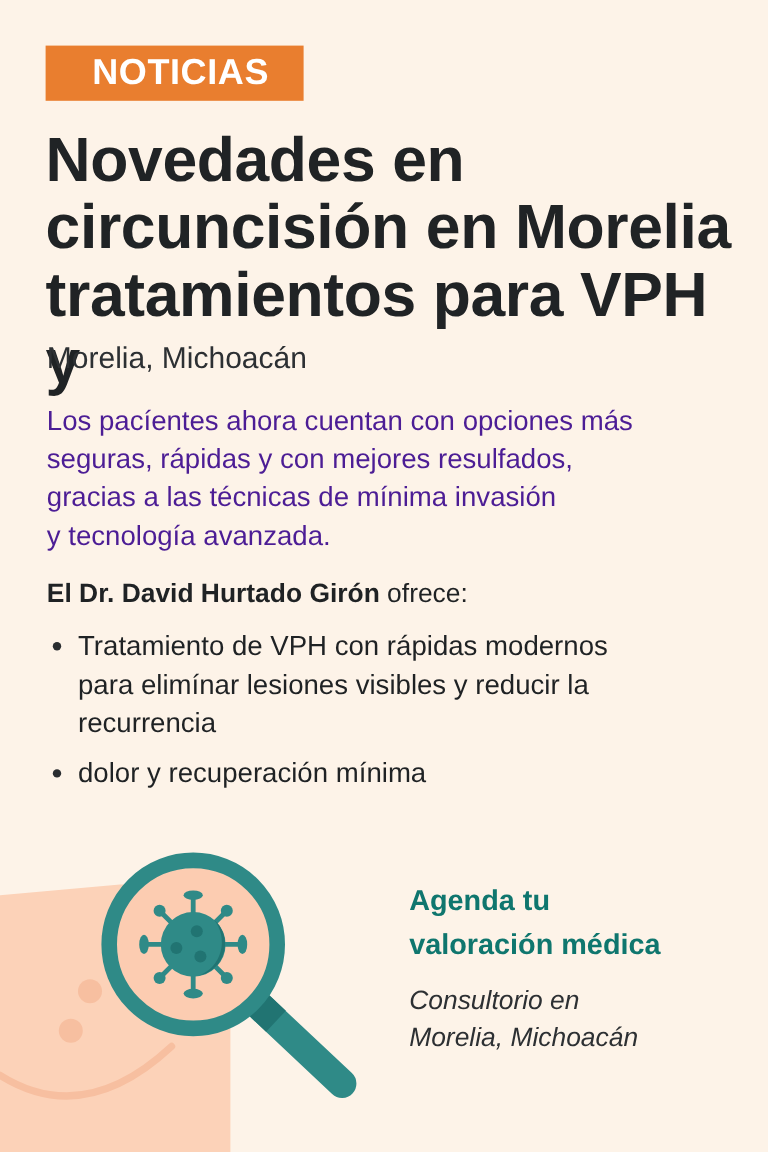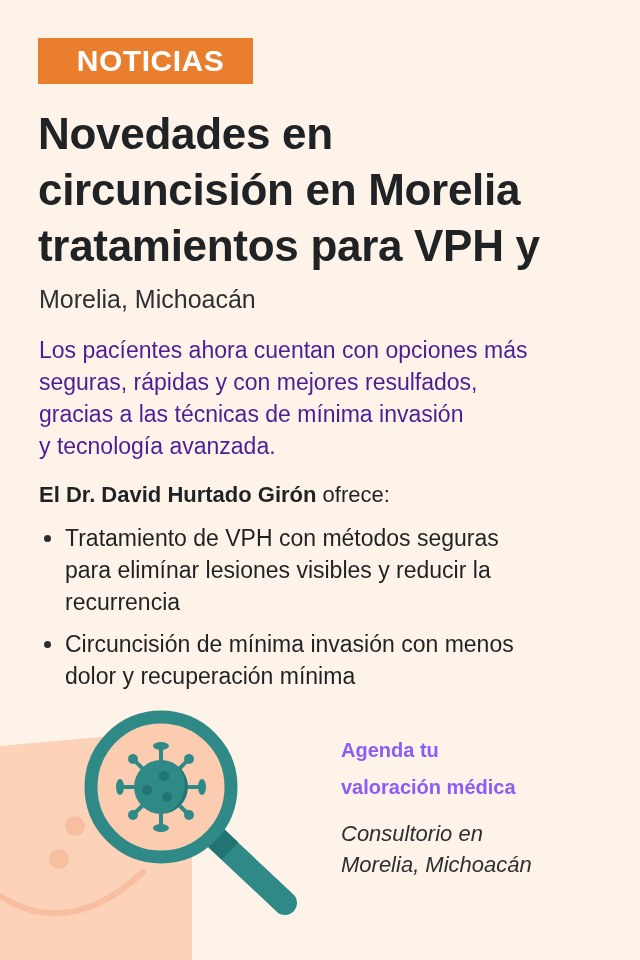--- a/index.html
+++ b/index.html
@@ -21,21 +21,21 @@
       letter-spacing: 0.5px;
       line-height: 46px;
       text-align: center;
       padding-left: 10px;
     }
     .title {
       position: absolute;
       left: 38px; top: 106px;
       width: 590px;
       font-weight: bold;
-      font-size: 44px;
+      font-size: 52px;
       line-height: 56px;
       letter-spacing: -0.3px;
       color: #202325;
     }
     .location {
       position: absolute;
       left: 39px; top: 282px;
       font-size: 25px;
       line-height: 34px;
       color: #2d3033;
@@ -80,23 +80,23 @@
       left: 0; top: 700px;
       width: 320px; height: 260px;
     }
     .cta {
       position: absolute;
       left: 341px; top: 732px;
       width: 290px;
     }
     .cta-title {
       font-weight: bold;
-      font-size: 20px;
+      font-size: 24px;
       line-height: 37px;
-      color: #8b5cf6;
+      color: #0f766e;
     }
     .cta-sub {
       margin-top: 12px;
       font-size: 22px;
       line-height: 31px;
       color: #2d3033;
       font-style: italic;
     }
   </style>
 </head>
@@ -117,27 +117,26 @@
   <div>seguras, rápidas y con mejores resulfados,</div>
   <div>gracias a las técnicas de mínima invasión</div>
   <div>y tecnología avanzada.</div>
 </div>
 
 <div class="offer"><span class="strong">El Dr. David Hurtado Girón</span><span> ofrece:</span></div>
 
 <ul class="bullets">
   <li>
     <span class="dot"></span>
-    <div>Tratamiento de VPH con métodos seguras</div>
+    <div>Tratamiento de VPH con rápidas modernos</div>
     <div>para elimínar lesiones visibles y reducir la</div>
     <div>recurrencia</div>
   </li>
   <li>
     <span class="dot"></span>
-    <div>Circuncisión de mínima invasión con menos</div>
     <div>dolor y recuperación mínima</div>
   </li>
 </ul>
 
 <svg class="illustration" viewBox="0 700 320 260" width="320" height="260">
 
   <path d="M0 746 L100 737 L192 737 L192 960 L0 960 Z" fill="#fcd2b8"></path>
 
   <circle cx="75" cy="826" r="10" fill="#f7bfa0"></circle>
   <circle cx="59" cy="859" r="10" fill="#f7bfa0"></circle>

